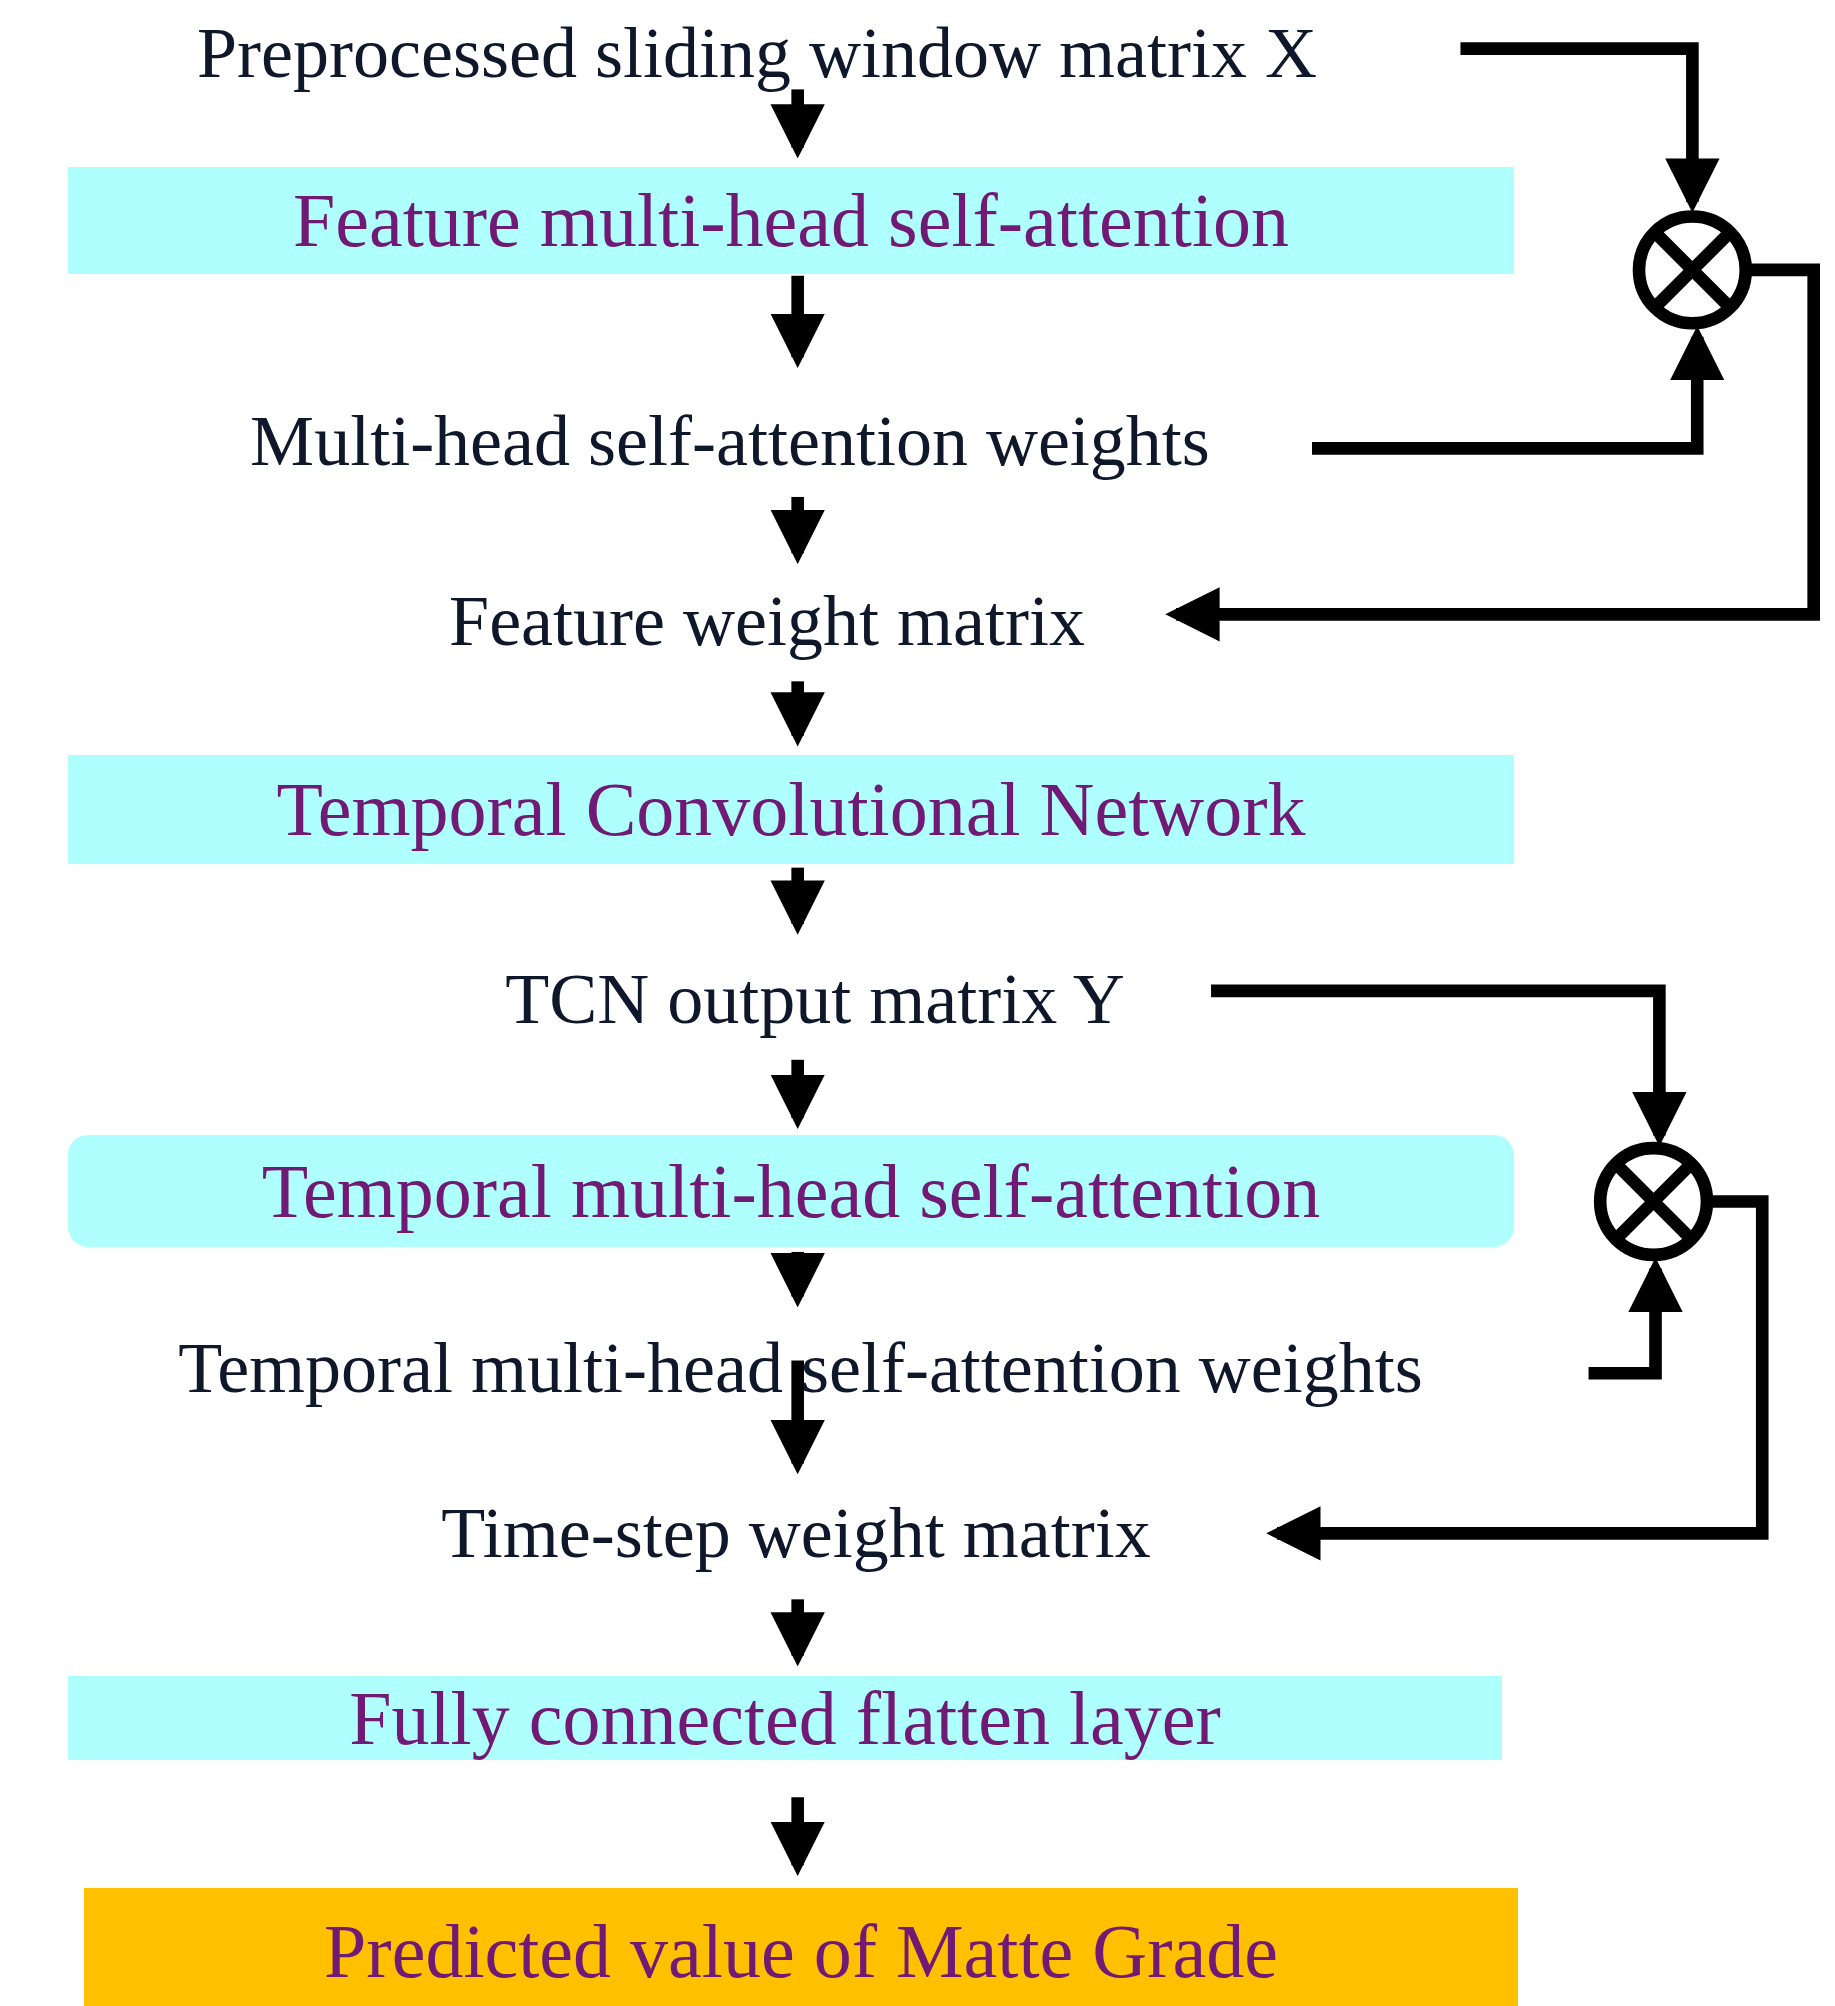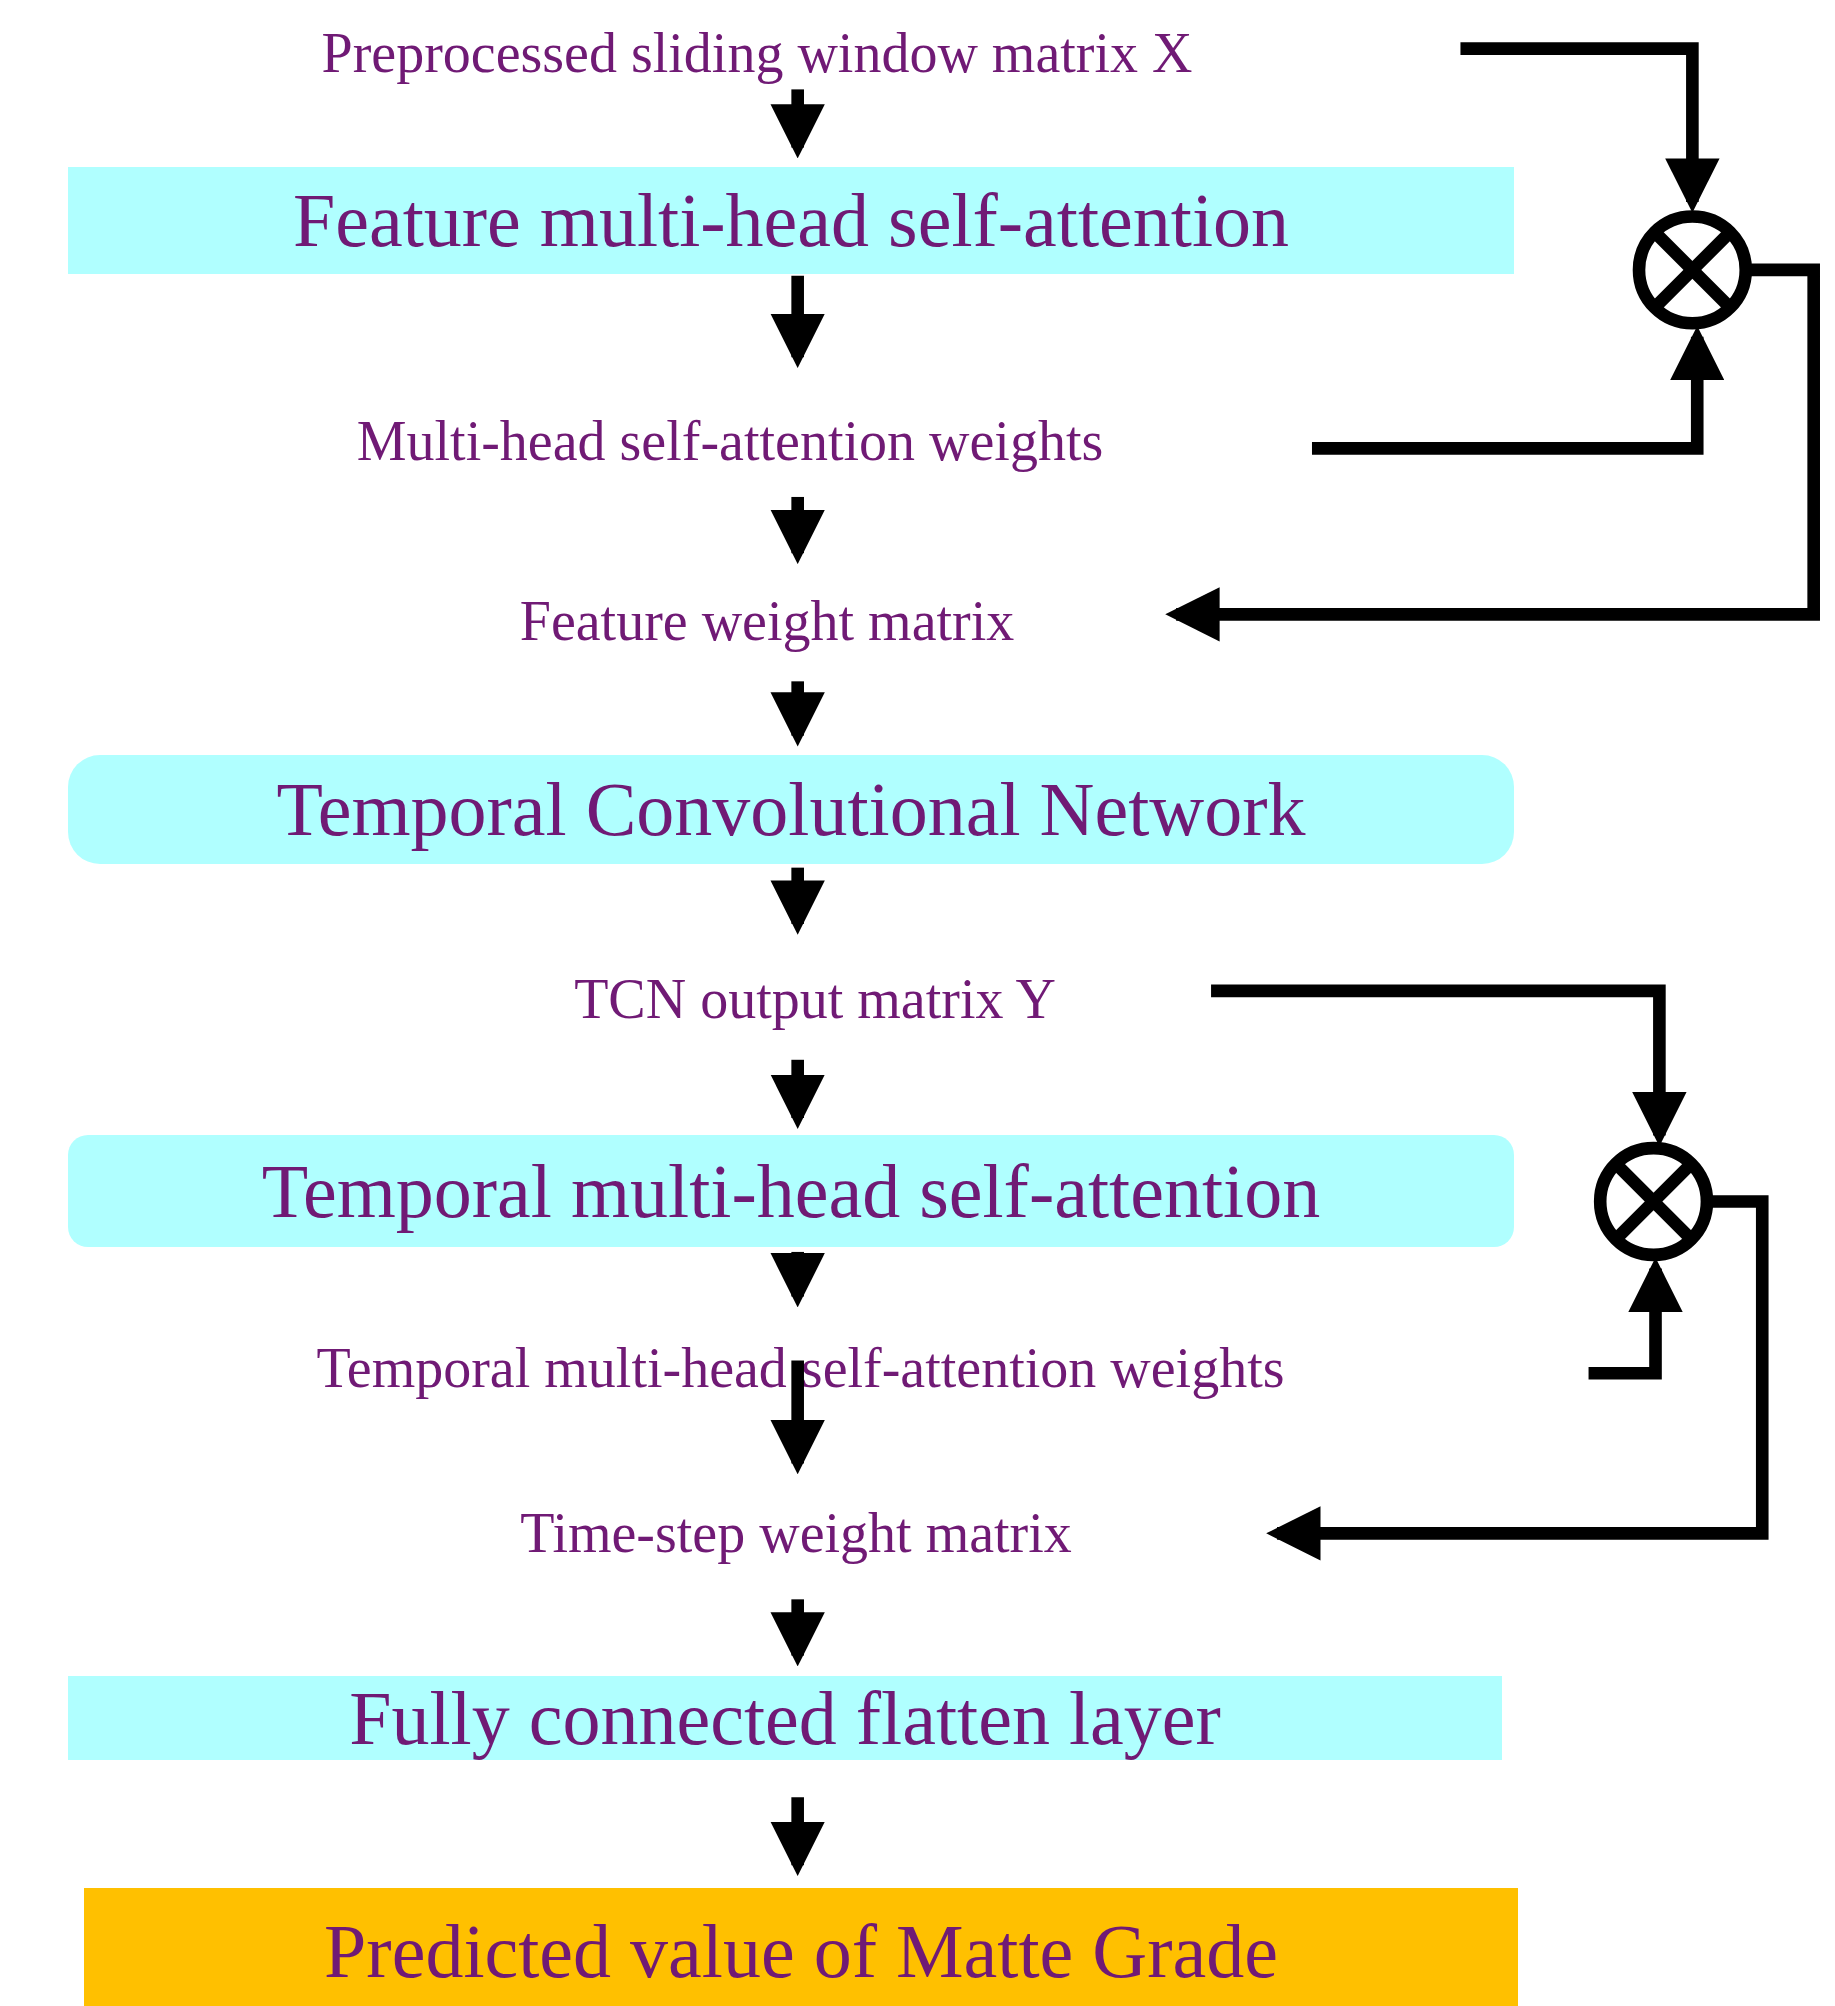--- a/index.html
+++ b/index.html
@@ -7,42 +7,42 @@
     position: relative;
     width: 1836px;
     height: 2007px;
     background: #ffffff;
     font-family: "Liberation Serif", serif;
     color: #000000;
     overflow: hidden;
   }
   .label {
     position: absolute;
-    font-size: 56px;
+    font-size: 72px;
     text-align: center;
     white-space: nowrap;
-    color: #701a75;
+    color: #0f172a;
   }
   .box {
     position: absolute;
     display: flex;
     align-items: center;
     justify-content: center;
     font-size: 76px;
     white-space: nowrap;
     color: #701a75;
   }
   .box.process { background: #B0FFFF; }
   .box.output  { background: #FFC000; }
 
   .lbl-input    { left: 0;    top: 0;     width: 1514px; height: 107px; line-height: 107px; }
   .box-feat-att { left: 68px; top: 167px; width: 1446px; height: 107px; }
   .lbl-att-w    { left: 0;    top: 383px; width: 1460px; height: 116px; line-height: 116px; }
   .lbl-fwm      { left: 39px; top: 563px; width: 1456px; height: 116px; line-height: 116px; }
-  .box-tcn      { left: 68px; top: 755px; width: 1446px; height: 109px; border-radius: 32px; }
+  .box-tcn      { left: 68px; top: 755px; width: 1446px; height: 109px; }
   .lbl-tcn-out  { left: 87px; top: 941px; width: 1456px; height: 116px; line-height: 116px; }
   .box-temp-att { left: 68px; top: 1135px; width: 1446px; height: 112px; border-radius: 20px; }
   .lbl-temp-w   { left: 0;    top: 1310px; width: 1601px; height: 116px; line-height: 116px; }
   .lbl-tswm     { left: 68px; top: 1475px; width: 1456px; height: 116px; line-height: 116px; }
   .box-fc       { left: 68px; top: 1676px; width: 1434px; height: 84px; }
   .box-out      { left: 84px; top: 1888px; width: 1434px; height: 126px; }
 
   svg.overlay { position: absolute; left: 0; top: 0; }
   .wire { stroke: #000000; stroke-width: 13; fill: none; }
   .opnode { stroke: #000000; stroke-width: 13; fill: #ffffff; }

